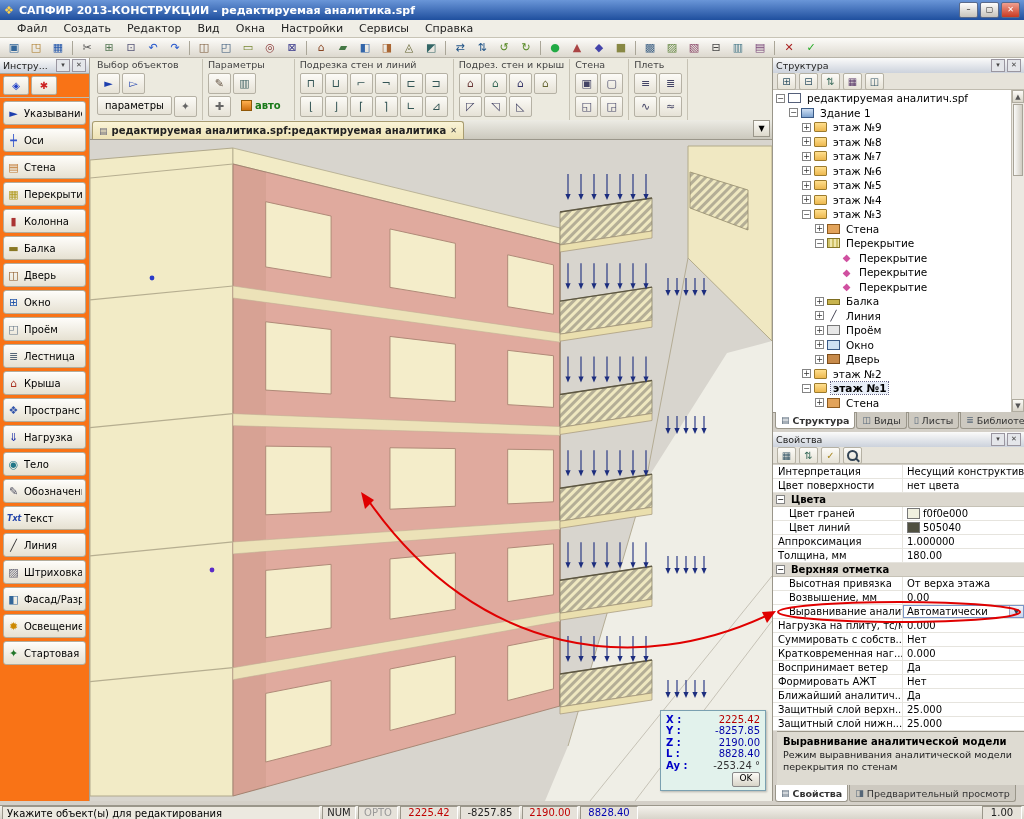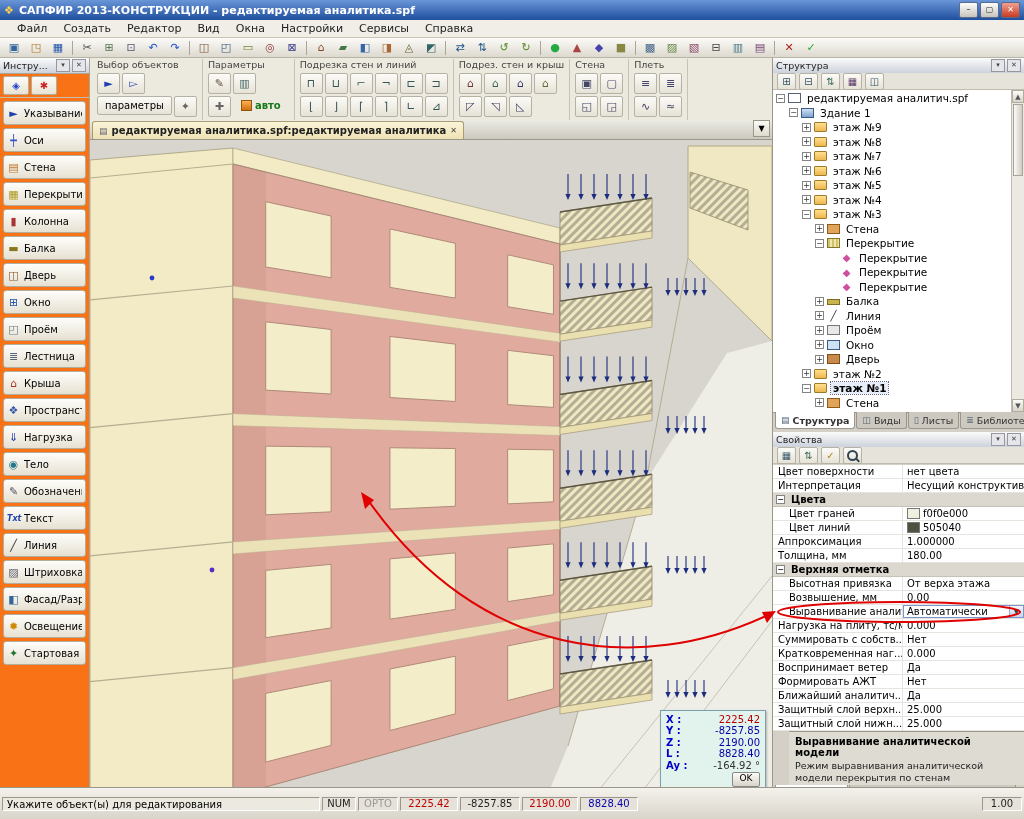--- a/index.html
+++ b/index.html
@@ -88,26 +88,26 @@
   .mag::after{content:"";position:absolute;width:5px;height:2px;background:#345;transform:rotate(45deg);right:-4px;bottom:-2px}
   #propgrid{position:absolute;top:407px;left:0;right:0;height:266px;background:#fff;overflow:hidden;font-size:10px}
   .prow{display:flex;height:14px;border-bottom:1px solid #e6e4de;align-items:center;box-sizing:border-box}
   .pgroup{background:#dcd8cf;font-weight:bold;border-bottom:1px solid #c6c2b6;padding-left:3px;gap:3px}
   .plabel{width:130px;flex:none;padding-left:5px;white-space:nowrap;overflow:hidden;border-right:1px solid #e6e4de;height:100%;display:flex;align-items:center;box-sizing:border-box}
   .plabel.ind{padding-left:16px}
   .pvalue{flex:1;padding-left:4px;display:flex;align-items:center;gap:3px;white-space:nowrap;overflow:hidden;height:100%;box-sizing:border-box}
   .pvalue.combo{border:1px solid #7a96c8;padding-left:3px}
   .dropbtn{margin-left:auto;width:13px;height:11px;background:linear-gradient(#f4f6fa,#c8d4ec);border-left:1px solid #98a8c8;font-size:7px;display:flex;align-items:center;justify-content:center;color:#345}
   .swatch{width:11px;height:9px;border:1px solid #777;flex:none}
-  #descbox{position:absolute;top:673px;left:16px;right:0;height:54px;background:#dedbd2;border-top:1px solid #9a968a;padding:4px 6px;box-sizing:border-box}
+  #descbox{position:absolute;top:673px;left:4px;right:0;height:54px;background:#dedbd2;border-top:1px solid #9a968a;padding:4px 6px;box-sizing:border-box}
   .desc-title{font-size:10px;font-weight:bold;margin-bottom:2px}
   .desc-text{font-size:9.5px;color:#222;line-height:11.5px}
   #propstabs{position:absolute;top:727px;left:0;right:0;height:16px;display:flex;gap:1px;padding:0 2px}
   
-  #statusbar{position:absolute;left:0;bottom:0;right:0;height:32px;background:linear-gradient(#f4f2ec,#d8d4ca);border-top:1px solid #9a968a;display:flex;align-items:center;padding:0 2px;gap:2px;box-sizing:border-box}
+  #statusbar{position:absolute;left:0;bottom:0;right:0;height:14px;background:linear-gradient(#f4f2ec,#d8d4ca);border-top:1px solid #9a968a;display:flex;align-items:center;padding:0 2px;gap:2px;box-sizing:border-box}
   .smsg{width:318px;height:14px;line-height:14px;font-size:10px;padding:0 4px;background:#ece9e0;border:1px solid;border-color:#9a968a #fff #fff #9a968a;white-space:nowrap;overflow:hidden;box-sizing:border-box}
   .scell{height:14px;line-height:12px;font-size:10px;text-align:center;background:#e6e2da;border:1px solid;border-color:#9a968a #fff #fff #9a968a;box-sizing:border-box}
   .scell.grow{flex:1;border-color:transparent;background:none}
   #annotation{position:absolute;left:0;top:0;z-index:90;pointer-events:none}
 </style>
 </head>
 <body>
 
 <div id="app">
 
@@ -706,21 +706,21 @@
             <div class="crow">
               <span class="clab" style="color: rgb(0, 0, 200);">Z :</span>
               <span class="cval" style="color: rgb(0, 0, 168);">2190.00</span>
             </div>
             <div class="crow">
               <span class="clab" style="color: rgb(0, 0, 200);">L :</span>
               <span class="cval" style="color: rgb(0, 0, 168);">8828.40</span>
             </div>
             <div class="crow">
               <span class="clab" style="color: rgb(0, 0, 200);">Ay :</span>
-              <span class="cval" style="color: rgb(51, 51, 51);">-164.92 °</span>
+              <span class="cval" style="color: rgb(51, 51, 51);">-253.24 °</span>
             </div>
           </div>
         <div id="okbtn">OK</div>
       </div>
     </div>
   </div>
 
   <div id="rightpanel">
     <div id="structhead" class="phead">
       <span class="ptitle">Структура</span>
@@ -880,29 +880,29 @@
     <div id="propstb">
         <div class="sticon" style="color: rgb(51, 85, 102);">▦</div>
         <div class="sticon" style="color: rgb(51, 102, 85);">⇅</div>
         <div class="sticon" style="color: rgb(170, 136, 34);">✓</div>
         <div class="sticon">
           <span class="mag"></span>
         </div>
       </div>
     <div id="propgrid">
         <div class="prow">
+          <div class="plabel">Интерпретация</div>
+          <div class="pvalue">
+            <span class="pvtext">Несущий конструктив</span>
+          </div>
+        </div>
+        <div class="prow">
           <div class="plabel">Цвет поверхности</div>
           <div class="pvalue">
             <span class="pvtext">нет цвета</span>
-          </div>
-        </div>
-        <div class="prow">
-          <div class="plabel">Интерпретация</div>
-          <div class="pvalue">
-            <span class="pvtext">Несущий конструктив</span>
           </div>
         </div>
         <div class="prow pgroup">
           <span class="exp">−</span>
           <span class="pglbl">Цвета</span>
         </div>
         <div class="prow">
           <div class="plabel ind">Цвет граней</div>
           <div class="pvalue">
             <span class="swatch" style="background: rgb(240, 240, 224);"></span>

